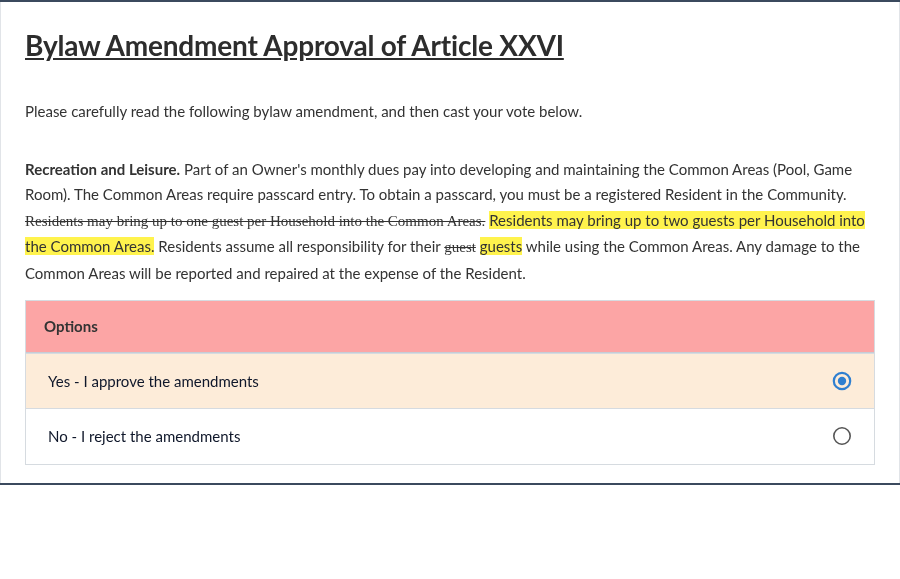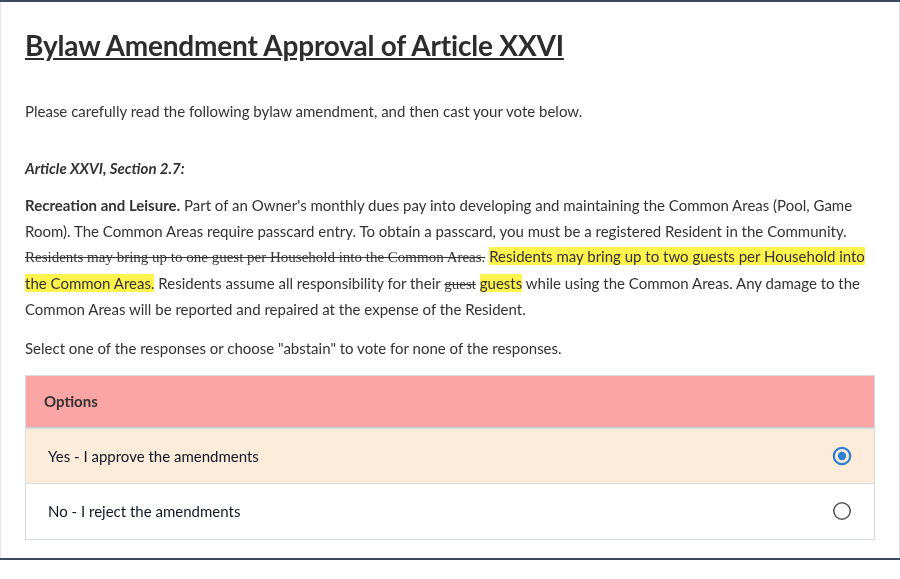--- a/index.html
+++ b/index.html
@@ -111,27 +111,25 @@
 </head>
 <body>
 
 <div class="container">
   <div class="inner">
 
     <h1 class="page-title">Bylaw Amendment Approval of Article XXVI</h1>
 
     <p class="intro">Please carefully read the following bylaw amendment, and then cast your vote below.</p>
 
-    <p class="section-heading">Article XXVI, Section 2.7:</p>
 
     <p class="bylaw">
       <span class="topic">Recreation and Leisure.</span><span> Part of an Owner's monthly dues pay into developing and maintaining the Common Areas (Pool, Game Room). The Common Areas require passcard entry. To obtain a passcard, you must be a registered Resident in the Community. </span><span class="strike">Residents may bring up to one guest per Household into the Common Areas.</span> <span class="hl">Residents may bring up to two guests per Household into the Common Areas.</span><span> Residents assume all responsibility for their </span><span class="strike">guest</span> <span class="hl">guests</span><span> while using the Common Areas. Any damage to the Common Areas will be reported and repaired at the expense of the Resident.</span>
     </p>
 
-    <p class="select-instr">Select one of the responses or choose "abstain" to vote for none of the responses.</p>
 
     <div class="options-box">
       <div class="options-header">Options</div>
 
       <div class="option-row selected">
         <span class="option-label">Yes - I approve the amendments</span>
         <span class="radio">
           <svg width="20" height="20" viewBox="0 0 20 20">
             <circle cx="10" cy="10" r="8.2" fill="none" stroke="#2f7fd0" stroke-width="2.2"></circle>
             <circle cx="10" cy="10" r="4.2" fill="#2f7fd0"></circle>

